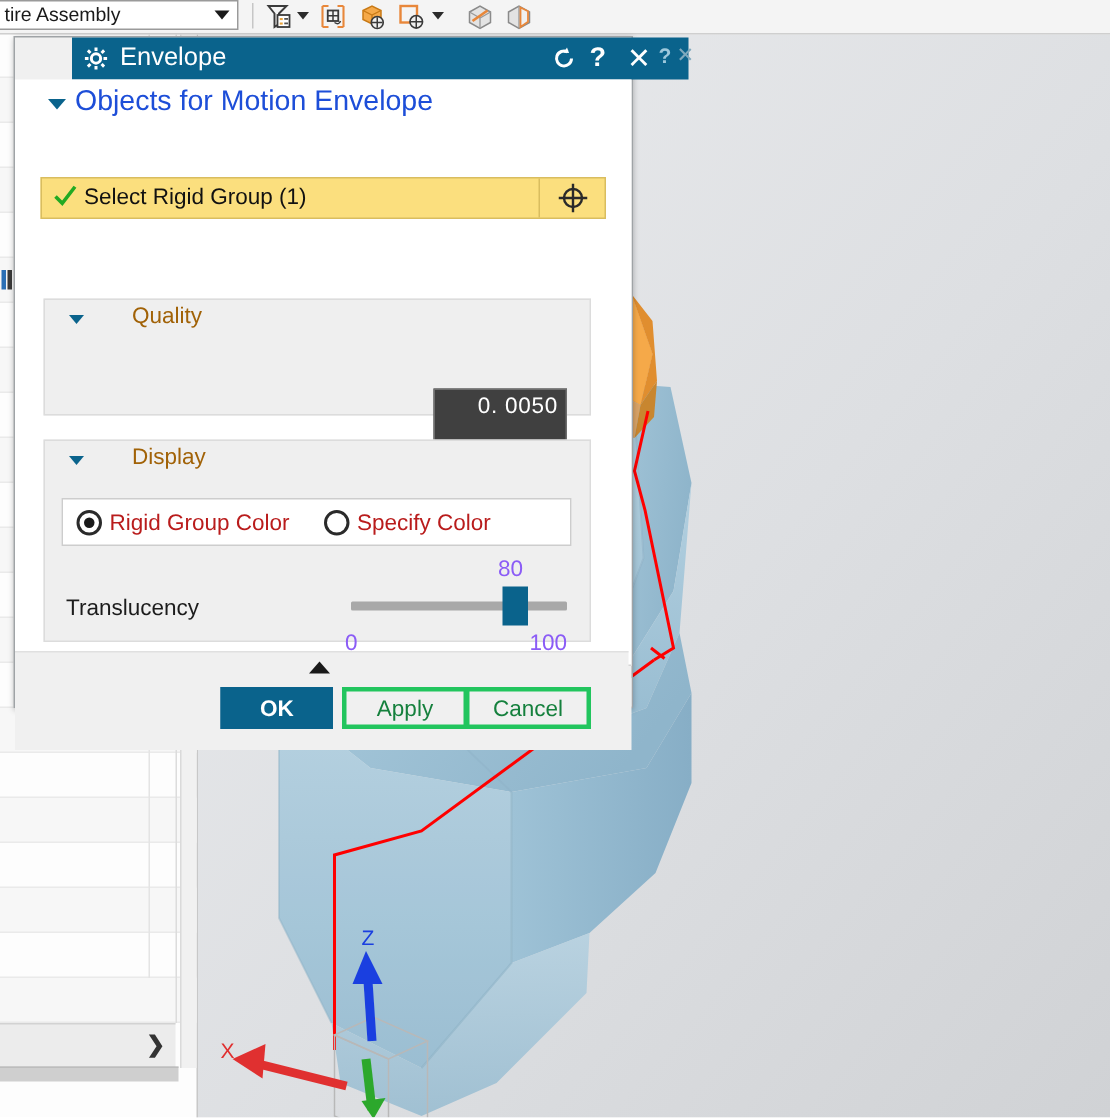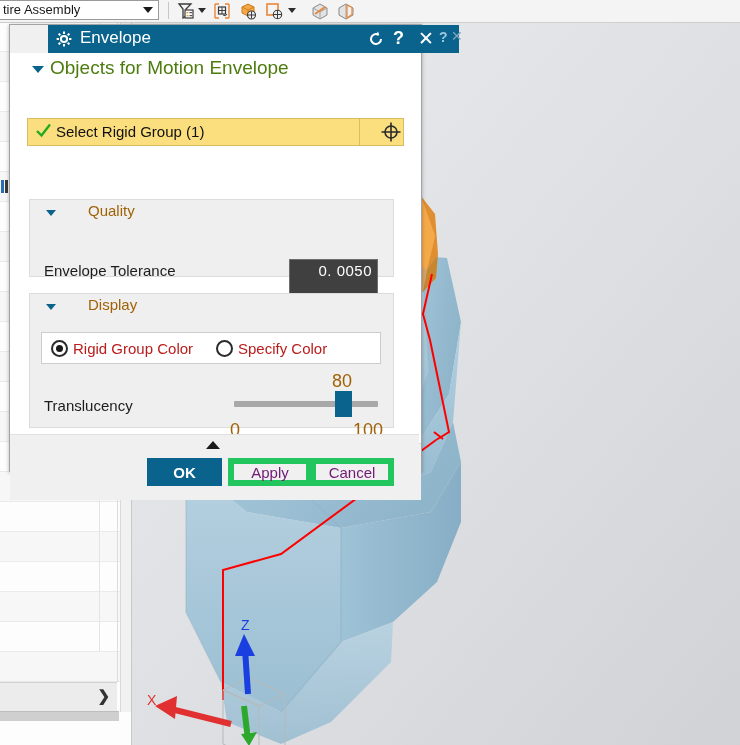--- a/index.html
+++ b/index.html
@@ -2,21 +2,21 @@
 <html><head>
 <meta charset="utf-8">
 <style>
   html,body{margin:0;padding:0;}
   body{
     width:740px;height:745px;overflow:hidden;position:relative;
     font-family:"Liberation Sans", sans-serif;
     background:#ffffff;
     -webkit-font-smoothing:antialiased;
   }
-  .abs{position:absolute;text-align:right;}
+  .abs{position:absolute;}
 
   
   #viewport{
     left:131px;top:22px;width:609px;height:723px;
     background:linear-gradient(160deg,#e9eaec 0%,#dcdee1 45%,#d2d4d7 100%);
     overflow:hidden;
   }
   #viewport svg{display:block;}
 
   
@@ -44,21 +44,21 @@
   #dialog{left:9px;top:24px;width:411px;height:446px;background:#f0f0f0;border:1px solid #9fa3a6;box-shadow:0 1px 4px rgba(0,0,0,.28);}
   #titlebar{position:absolute;left:0;top:0;width:411px;height:28px;background:#0a638c;margin-left:38px;}
   #titlebar .gear{position:absolute;left:8px;top:6px;}
   #titlebar .title{position:absolute;left:32px;top:3px;font-size:17px;color:#ffffff;}
   .tbicon{position:absolute;top:5px;cursor:default;}
 
   #dlgbody{position:absolute;left:0;top:28px;width:411px;height:390px;background:#ffffff;border-bottom:1px solid #d6d6d6;}
 
   .sect-head{position:relative;height:34px;}
   .sect-head .tri{position:absolute;left:22px;top:13px;width:0;height:0;border-left:6px solid transparent;border-right:6px solid transparent;border-top:7px solid #0a638c;}
-  .sect-head .lbl{position:absolute;left:40px;top:4px;font-size:19px;color:#4d7c0f;}
+  .sect-head .lbl{position:absolute;left:40px;top:4px;font-size:19px;color:#1d4ed8;}
 
   .selrow{position:absolute;left:17px;width:377px;height:28px;background:#fbdf7e;border:1px solid #d9bd5f;box-sizing:border-box;}
   .selrow .chk{position:absolute;left:7px;top:3px;}
   .selrow .lbl{position:absolute;left:28px;top:4px;font-size:15px;color:#111;}
   .selrow .tgt{position:absolute;right:0;top:0;width:44px;height:26px;border-left:1px solid #d9bd5f;box-sizing:border-box;}
 
   .grpbox{position:absolute;left:19px;width:365px;background:#efefef;border:1px solid #dcdcdc;box-sizing:border-box;}
   .sub-head{position:relative;height:28px;}
   .sub-head .tri{position:absolute;left:16px;top:10px;width:0;height:0;border-left:5px solid transparent;border-right:5px solid transparent;border-top:6px solid #0a638c;}
   .sub-head .lbl{position:absolute;left:32px;top:2px;font-size:15px;color:#a16207;margin-left:26px;}
@@ -67,29 +67,29 @@
   #tolInput{position:absolute;left:279px;top:206px;width:89px;height:36px;background:#404040;border:1px solid #6e6e6e;box-sizing:border-box;}
   #tolInput .val{position:absolute;right:5px;top:2px;font-size:15px;color:#ffffff;letter-spacing:.5px;}
 
   #radiobox{position:absolute;left:31px;top:279px;width:340px;height:32px;background:#ffffff;border:1px solid #cdcdcd;box-sizing:border-box;}
   .radio{position:absolute;top:7px;width:17px;height:17px;border:2px solid #2a2a2a;border-radius:50%;box-sizing:border-box;background:#fff;}
   .radio .dot{position:absolute;left:3px;top:3px;width:7px;height:7px;border-radius:50%;background:#1a1a1a;}
   .radiolbl{position:absolute;top:7px;font-size:15px;color:#b91c1c;}
 
   #sliderTrack{position:absolute;left:224px;top:348px;width:144px;height:6px;background:#a8a8a8;border-radius:1px;}
   #sliderThumb{position:absolute;left:325px;top:338px;width:17px;height:26px;background:#0a638c;}
-  .slval{position:absolute;font-size:18px;color:#a16207;}
+  .slval{position:absolute;font-size:15px;color:#8b5cf6;}
 
   #collapsebar{position:absolute;left:0;top:409px;width:409px;height:18px;background:#f0f0f0;border-top:1px solid #e0e0e0;border-bottom:1px solid #dadada;}
   #collapsebar .up{position:absolute;left:196px;top:6px;width:0;height:0;border-left:7px solid transparent;border-right:7px solid transparent;border-bottom:8px solid #1a1a1a;}
 
   #btnbar{position:absolute;left:0;top:427px;width:411px;height:48px;background:#f0f0f0;}
   .dbtn{position:absolute;top:6px;height:28px;font-size:15px;box-sizing:border-box;display:flex;align-items:center;justify-content:center;cursor:default;}
   .dbtn.primary{background:#0a638c;color:#fff;border:1px solid #0a638c;font-weight:bold;}
-  .dbtn.ghost{background:#f0f0f0;color:#701a75;border:6px solid #22c55e;}
+  .dbtn.ghost{background:#f0f0f0;color:#15803d;border:3px solid #22c55e;}
 </style>
 </head>
 <body>
 
 <div class="abs" id="viewport">
   <svg width="609" height="723" viewBox="0 0 609 723">
     <defs>
       <linearGradient id="bgGrad" x1="0" y1="0" x2="1" y2="1">
         <stop offset="0%" stop-color="#ebecee"></stop>
         <stop offset="55%" stop-color="#dddfe2"></stop>
@@ -354,21 +354,20 @@
       <span class="tri"></span>
       <span class="lbl">Settings</span>
     </div>
 
     <div class="grpbox" style="top:146px;height:78px;">
       <div class="sub-head">
         <span class="tri"></span>
         <span class="lbl">Quality</span>
       </div>
     </div>
-    <span class="fieldlbl" style="left:34px;top:209px;">Envelope Tolerance</span>
     <div id="tolInput">
       <span class="val">0. 0050</span>
     </div>
 
     <div class="grpbox" style="top:240px;height:135px;">
       <div class="sub-head">
         <span class="tri"></span>
         <span class="lbl">Display</span>
       </div>
     </div>

